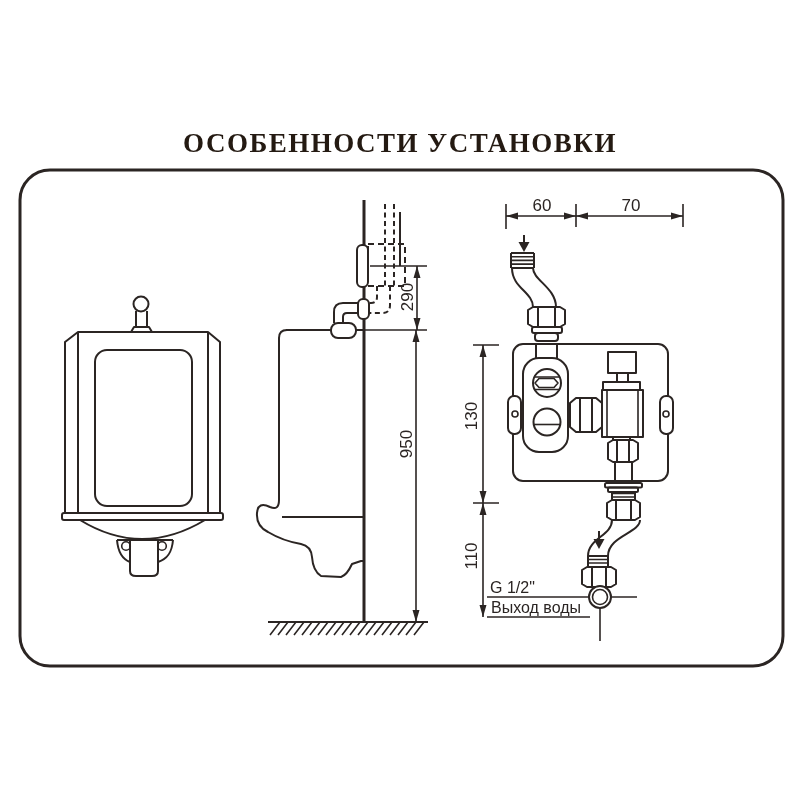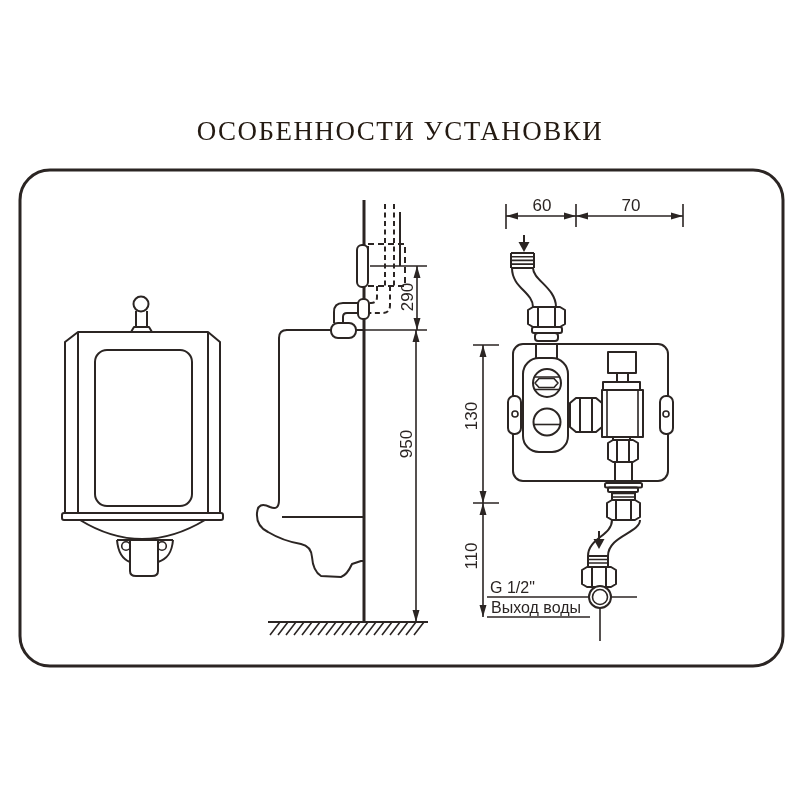--- a/index.html
+++ b/index.html
@@ -1,24 +1,24 @@
 <!DOCTYPE html>
 <html><head>
 <meta charset="utf-8">
 <style>
   html,body{margin:0;padding:0;}
   body{
     width:800px;height:800px;position:relative;background:#ffffff;
     font-family:"Liberation Sans","DejaVu Sans",sans-serif;overflow:hidden;
   }
   h1.page-title{
-    position:absolute;top:116px;left:0;right:0;margin:0;
+    position:absolute;top:116px;left:0;right:0;margin:12px;
     text-align:center;
     font-family:"Liberation Serif","DejaVu Serif",serif;
-    font-weight:normal;font-size:27px;letter-spacing:1.5px;
+    font-weight:bold;font-size:27px;letter-spacing:1.5px;
     color:#241a12;
   }
   svg.drawing{position:absolute;left:0;top:0;}
   .ln{fill:none;stroke:#2b2523;stroke-width:2;stroke-linejoin:round;}
   .lt{stroke-width:1.6;}
   .th{stroke-width:3;}
   .wf{fill:#ffffff;stroke:#2b2523;stroke-width:2;stroke-linejoin:round;}
   .dash{stroke-dasharray:6 4;}
   .dash2{stroke-dasharray:5 3.5;}
   .arr{fill:#2b2523;stroke:none;}

